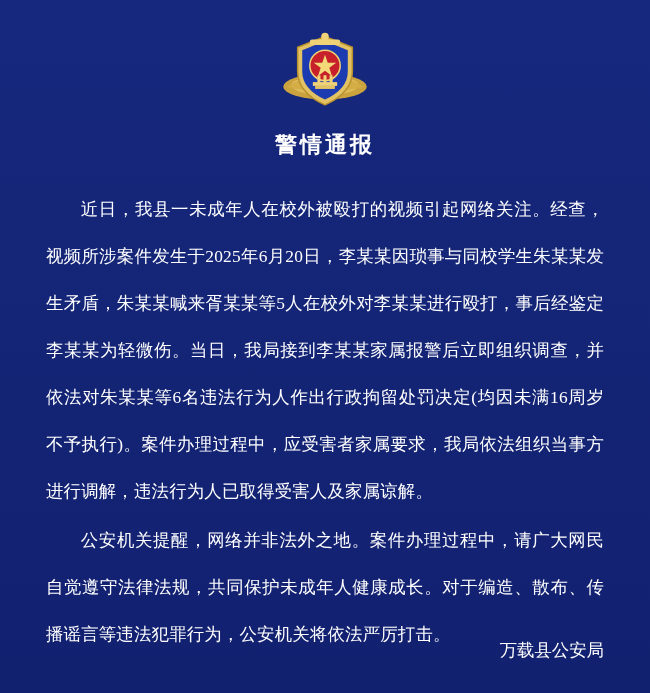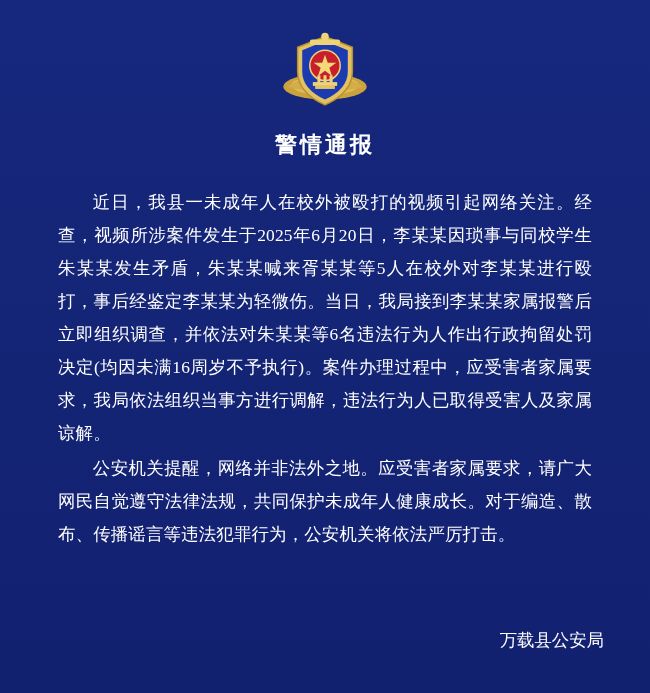--- a/index.html
+++ b/index.html
@@ -12,21 +12,21 @@
     background: #15267a;
     font-family: "Liberation Serif", "DejaVu Serif", serif;
     overflow: hidden;
   }
   .page {
     position: relative;
     width: 650px;
     height: 693px;
     box-sizing: border-box;
     background: linear-gradient(180deg, #16287e 0%, #142475 55%, #122070 100%);
-    padding: 0 58px;
+    padding: 0 46px;
   }
   .emblem-wrap {
     padding-top: 32px;
     display: flex;
     justify-content: center;
   }
   .emblem {
     width: 92px;
     height: 82px;
     position: relative;
@@ -37,33 +37,33 @@
     color: #ffffff;
     font-size: 22px;
     font-weight: bold;
     letter-spacing: 3px;
     font-family: "Liberation Serif", "DejaVu Serif", serif;
   }
   .body-text {
     margin-top: 26px;
     color: #ffffff;
     font-size: 17.4px;
-    line-height: 33px;
+    line-height: 47px;
     text-align: justify;
     text-justify: inter-ideograph;
     letter-spacing: 0.2px;
   }
   .para {
     text-indent: 2em;
     margin: 0 0 2px 0;
   }
   .signature {
     position: absolute;
     right: 46px;
-    bottom: 36px;
+    bottom: 26px;
     text-align: right;
     color: #ffffff;
     font-size: 17.4px;
     line-height: 33px;
   }
   .sig-line { display: block; }
 </style>
 </head>
 <body>
 
@@ -91,20 +91,20 @@
 
       <rect x="40" y="10" width="40" height="7" rx="3" fill="#f0d377"></rect>
       <circle cx="60" cy="6" r="5" fill="#f0d377"></circle>
     </svg>
   </div>
 
   <div class="doc-title">警情通报</div>
 
   <div class="body-text">
     <p class="para">近日，我县一未成年人在校外被殴打的视频引起网络关注。经查，视频所涉案件发生于2025年6月20日，李某某因琐事与同校学生朱某某发生矛盾，朱某某喊来胥某某等5人在校外对李某某进行殴打，事后经鉴定李某某为轻微伤。当日，我局接到李某某家属报警后立即组织调查，并依法对朱某某等6名违法行为人作出行政拘留处罚决定(均因未满16周岁不予执行)。案件办理过程中，应受害者家属要求，我局依法组织当事方进行调解，违法行为人已取得受害人及家属谅解。</p>
-    <p class="para">公安机关提醒，网络并非法外之地。应受害者家属要求，请广大网民自觉遵守法律法规，共同保护未成年人健康成长。对于编造、散布、传播谣言等违法犯罪行为，公安机关将依法严厉打击。</p>
+    <p class="para">公安机关提醒，网络并非法外之地。案件办理过程中，请广大网民自觉遵守法律法规，共同保护未成年人健康成长。对于编造、散布、传播谣言等违法犯罪行为，公安机关将依法严厉打击。</p>
   </div>
 
   <div class="signature">
     <span class="sig-line">万载县公安局</span>
   </div>
 
 </div>
 
 </body></html>

